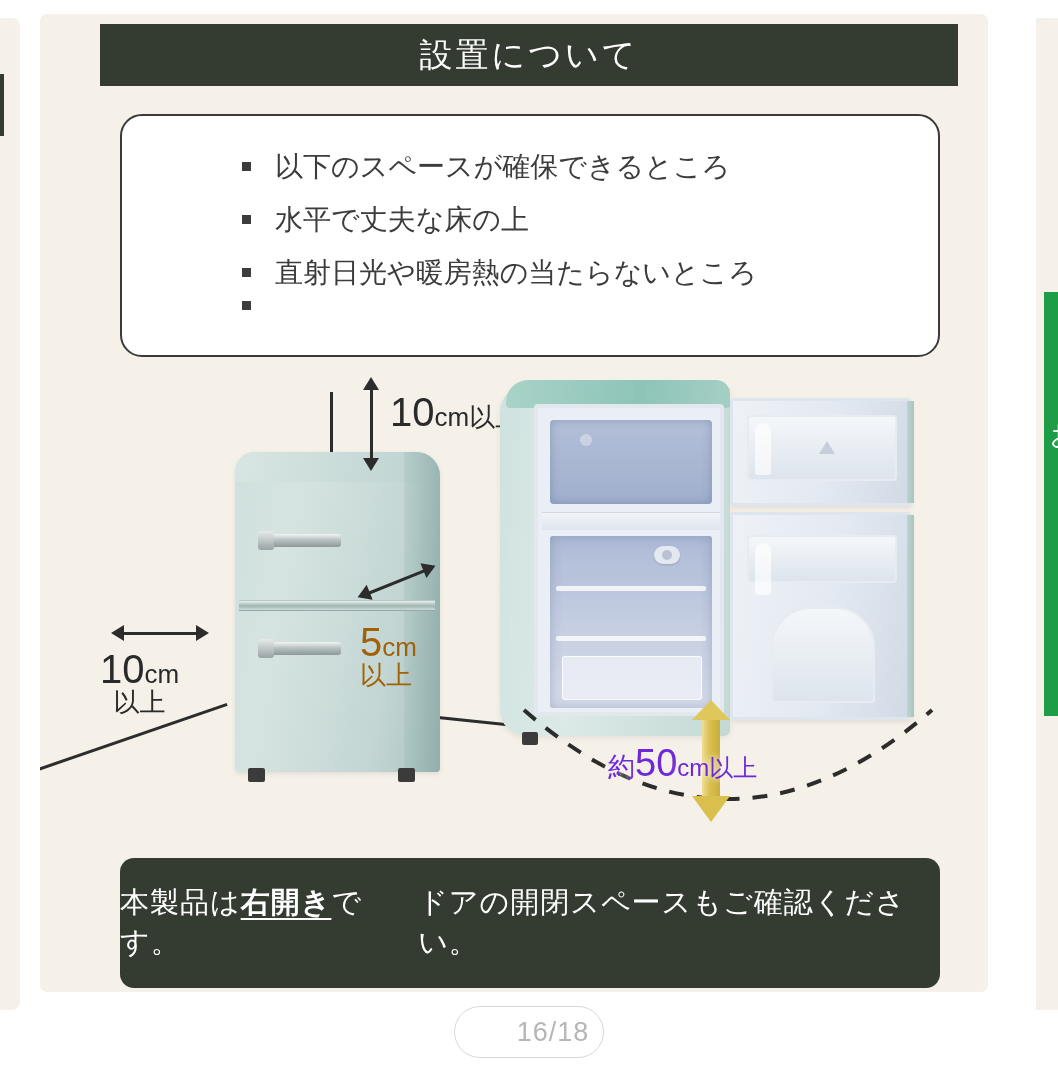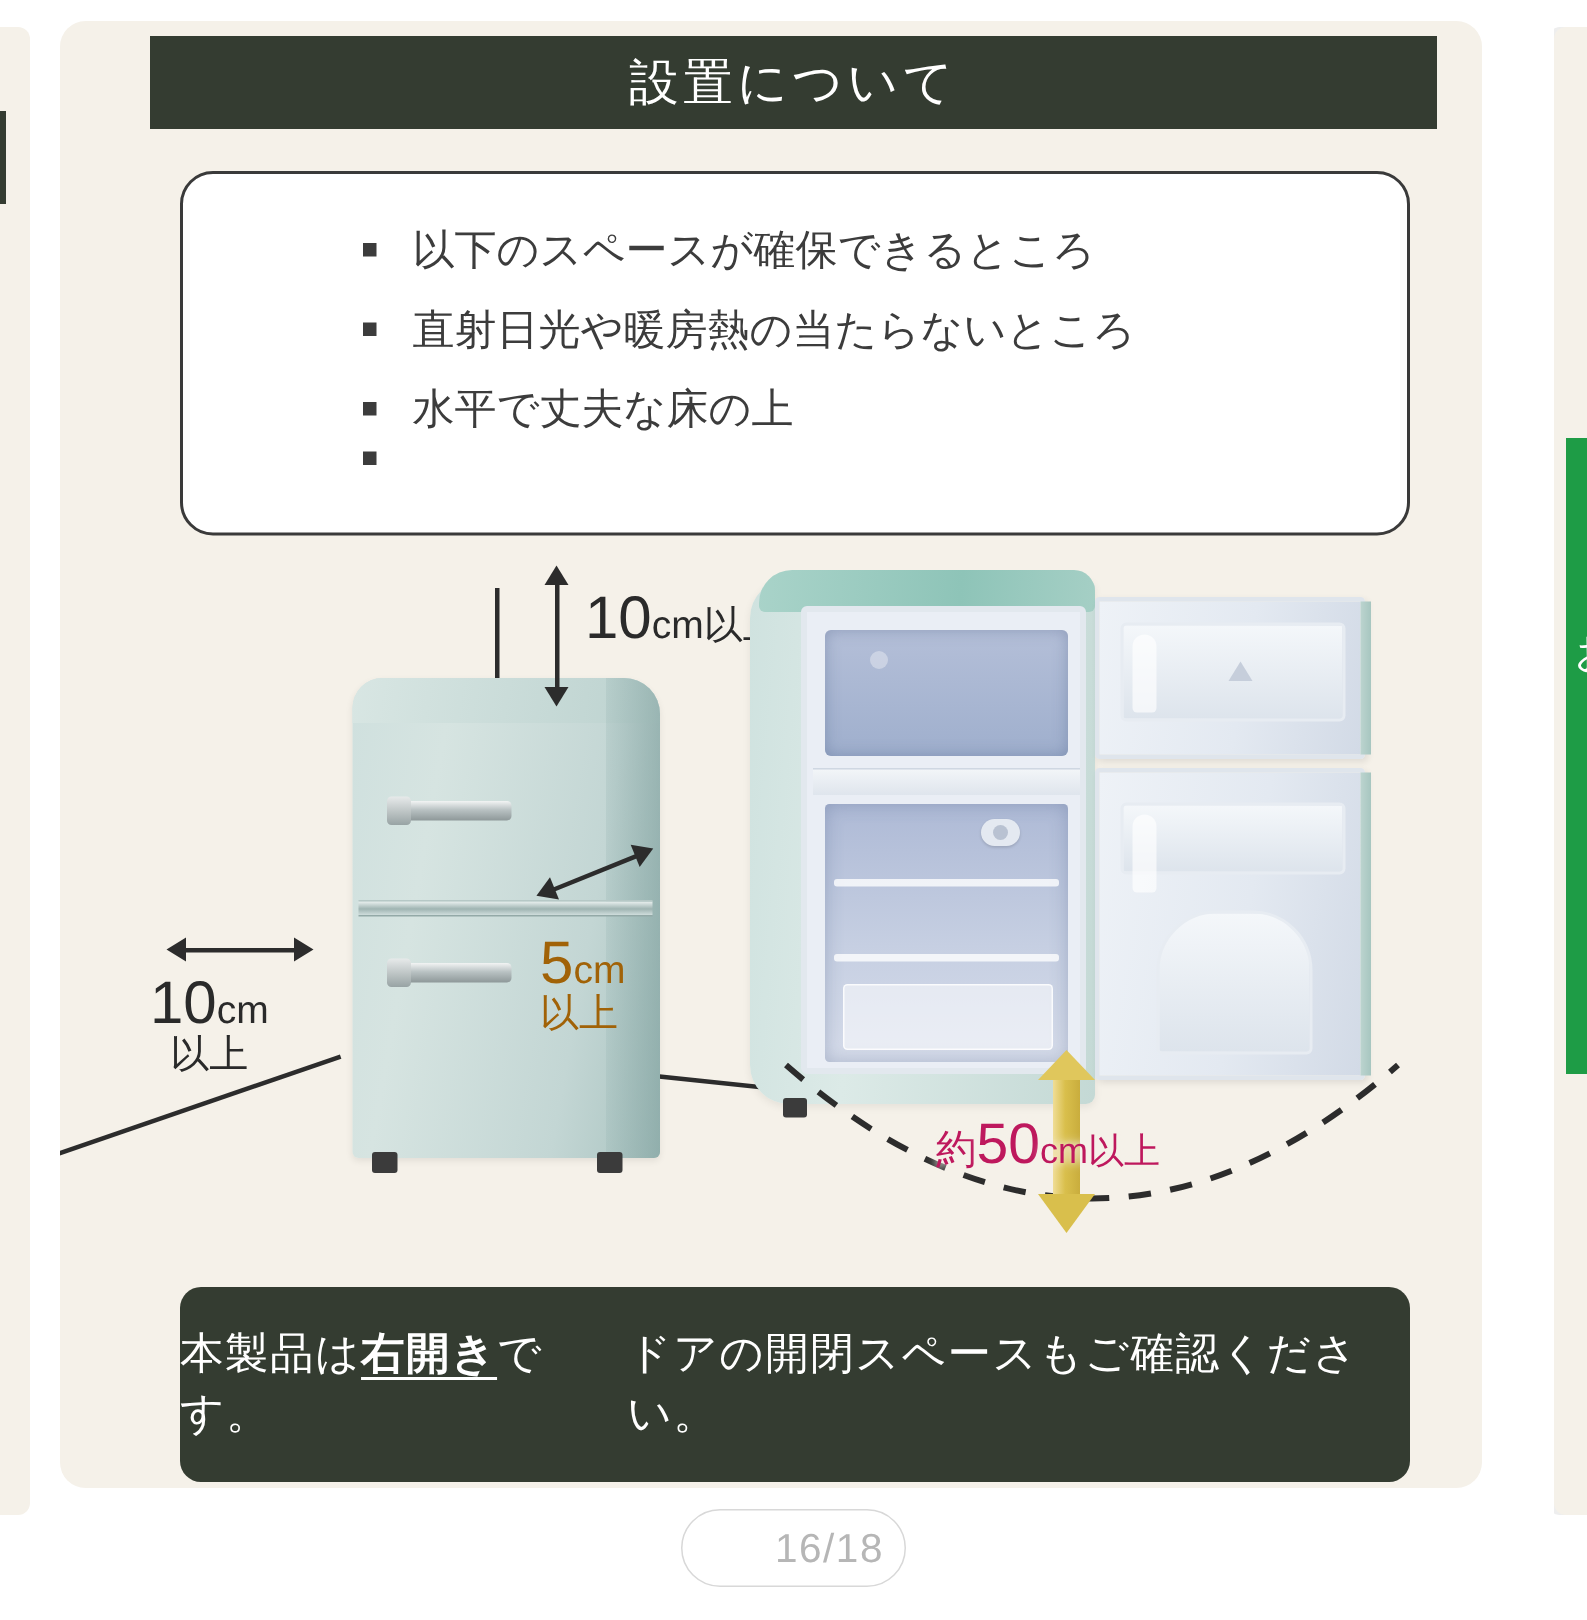--- a/index.html
+++ b/index.html
@@ -61,21 +61,21 @@
     background: #eeeeee;
     border-radius: 8px;
   }
 
   
   .slide {
     position: absolute;
     left: 40px; top: 14px;
     width: 948px; height: 978px;
     background: #f5f1e9;
-    border-radius: 17px;
+    border-radius: 7px;
     overflow: hidden;
   }
 
   
   .banner {
     position: absolute;
     left: 60px; top: 10px;
     width: 858px; height: 62px;
     background: #343c31;
     display: flex; align-items: center; justify-content: center;
@@ -394,23 +394,23 @@
   .foot-o1 { left: 32px; top: 368px; }
 
   
   .swing-arc {
     position: absolute;
     left: 28px; top: 318px;
     width: 420px; height: 170px;
   }
   .label-50 {
     position: absolute;
-    left: 134px; top: 378px;
+    left: 118px; top: 378px;
     white-space: nowrap;
-    color: #be185d;
+    color: #6d28d9;
     text-shadow: 0 0 5px #f5f1e9, 0 0 8px #f5f1e9;
     z-index: 4;
   }
   .label-50 .num50 { font-size: 38px; }
   .label-50 .pre { font-size: 27px; }
   .label-50 .unit50 { font-size: 24px; }
 
   .arrow-yellow {
     position: absolute;
     left: 212px; top: 352px;
@@ -490,25 +490,25 @@
     </div>
 
     <div class="bullet-card">
       <ul class="bullet-list">
         <li class="bullet-item">
           <span class="bullet-mark"></span>
           <span>以下のスペースが確保できるところ</span>
         </li>
         <li class="bullet-item">
           <span class="bullet-mark"></span>
-          <span>直射日光や暖房熱の当たらないところ</span>
+          <span>水平で丈夫な床の上</span>
         </li>
         <li class="bullet-item">
           <span class="bullet-mark"></span>
-          <span>水平で丈夫な床の上</span>
+          <span>直射日光や暖房熱の当たらないところ</span>
         </li>
         <li class="bullet-item">
           <span class="bullet-mark"></span>
         </li>
       </ul>
     </div>
 
     <div class="figures">
 
       <div class="fig fig-closed">

